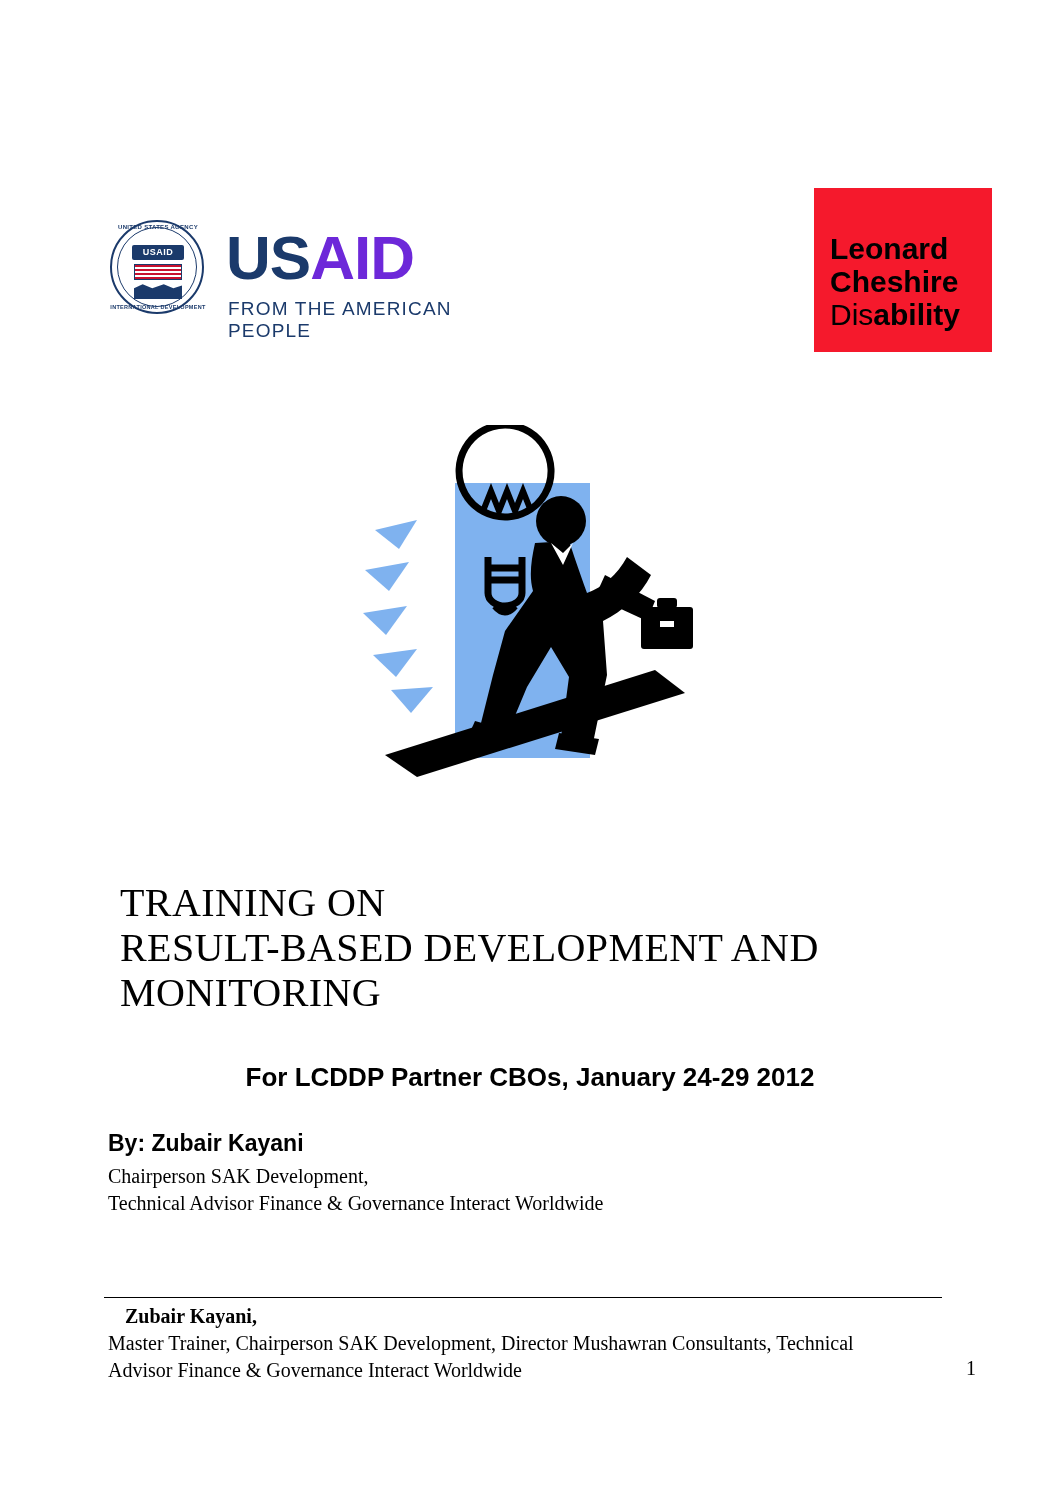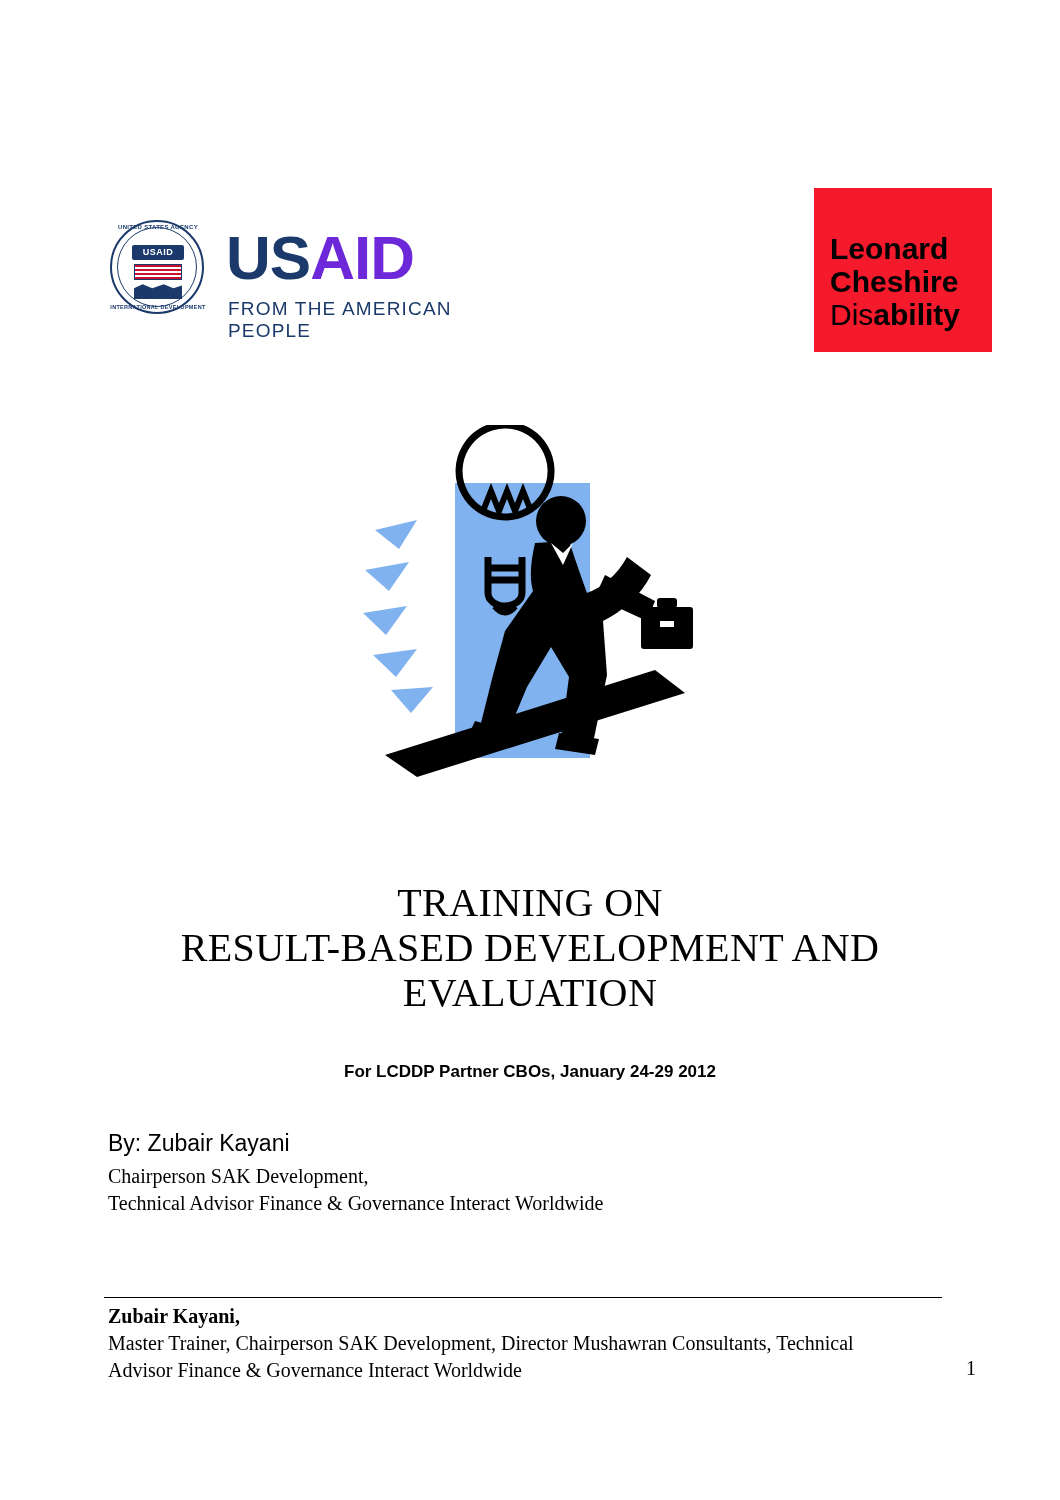--- a/index.html
+++ b/index.html
@@ -169,47 +169,47 @@
     width: 360px;
     height: 370px;
   }
 
   
   .main-title {
     position: absolute;
     left: 120px;
     top: 880px;
     width: 820px;
-    text-align: center;
+    text-align: left;
     font-family: "Liberation Serif", serif;
     font-size: 40px;
     line-height: 45px;
     letter-spacing: 0.4px;
   }
   .subtitle {
     position: absolute;
     left: 120px;
     top: 1062px;
     width: 820px;
     text-align: center;
     font-family: "Liberation Sans", sans-serif;
-    font-size: 17px;
+    font-size: 26px;
     font-weight: bold;
   }
 
   .author-block {
     position: absolute;
     left: 108px;
     top: 1130px;
     width: 820px;
   }
   .author-name {
     font-family: "Liberation Sans", sans-serif;
     font-size: 23px;
-    font-weight: normal;
+    font-weight: bold;
     margin-bottom: 6px;
   }
   .author-line {
     font-family: "Liberation Serif", serif;
     font-size: 20px;
     line-height: 27px;
   }
 
   
   .footer-rule {
@@ -222,21 +222,21 @@
   }
   .footer {
     position: absolute;
     left: 108px;
     top: 1303px;
     width: 838px;
     font-family: "Liberation Serif", serif;
     font-size: 20px;
     line-height: 27px;
   }
-  .footer-name { font-weight: bold; }
+  .footer-name { font-weight: bold; margin-left: 17px; }
   .footer-body {
     position: relative;
     width: 838px;
   }
   .page-number {
     position: absolute;
     right: 84px;
     top: 1357px;
     font-family: "Liberation Serif", serif;
     font-size: 20px;
@@ -326,21 +326,21 @@
 
         <polygon points="120,296 156,306 152,320 112,314"></polygon>
         <polygon points="204,308 244,314 240,330 200,324"></polygon>
       </g>
     </svg>
   </div>
 
   <div class="main-title">
     <div>TRAINING ON</div>
     <div>RESULT-BASED DEVELOPMENT AND</div>
-    <div>EVALUATION</div>
+    <div>MONITORING</div>
   </div>
 
   <div class="subtitle">For LCDDP Partner CBOs, January 24-29 2012</div>
 
   <div class="author-block">
     <div class="author-name">By: Zubair Kayani</div>
     <div class="author-line">Chairperson SAK Development,</div>
     <div class="author-line">Technical Advisor Finance &amp; Governance Interact Worldwide</div>
   </div>
 

